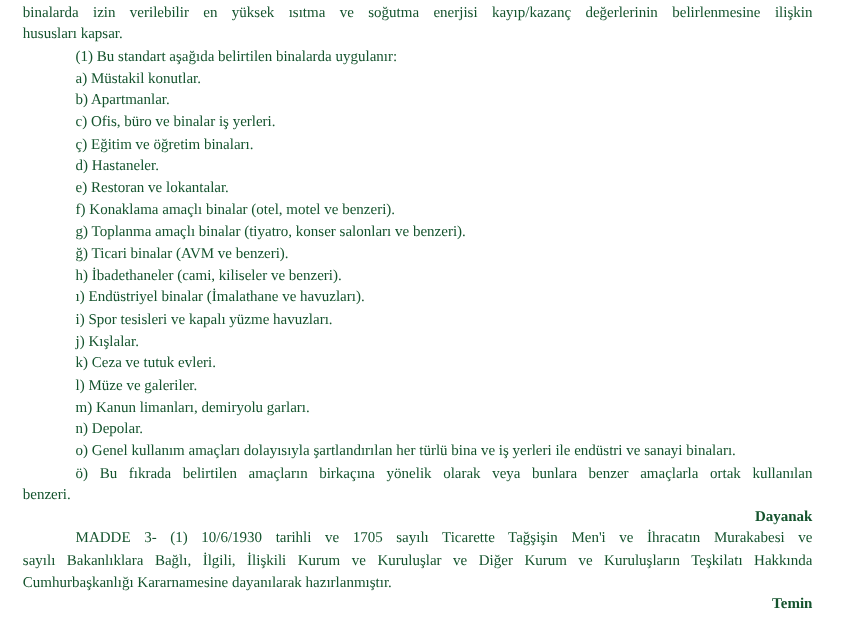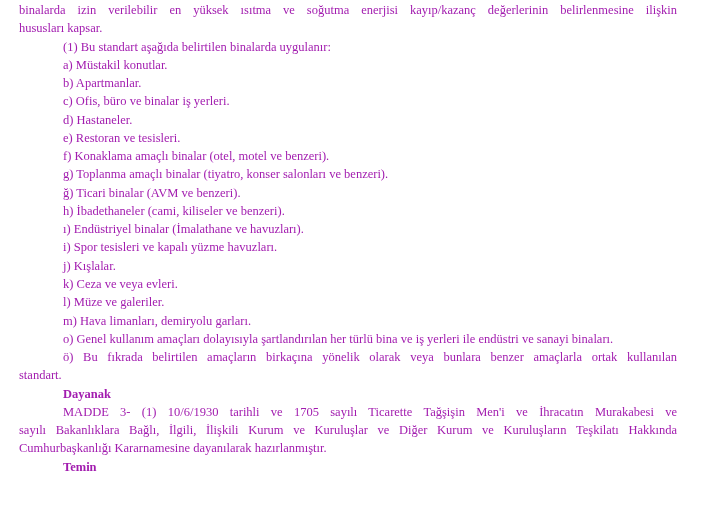--- a/index.html
+++ b/index.html
@@ -32,50 +32,53 @@
     white-space: normal;
     text-align: justify;
     text-align-last: justify;
     overflow: hidden;
   }
   .line.indent {
     padding-left: 44px;
   }
   .line.bold {
     font-weight: bold;
+    text-align: right;
   }
   .bold-prefix {
     font-weight: normal;
   }
 </style>
 </head>
 <body>
 
 <div class="page">
-  <div id="doc-lines" style="color: #a21caf;">
+  <div id="doc-lines" style="color: #14532d;">
       <div class="line justify">binalarda izin verilebilir en yüksek ısıtma ve soğutma enerjisi kayıp/kazanç değerlerinin belirlenmesine ilişkin</div>
       <div class="line">hususları kapsar.</div>
       <div class="line indent">(1) Bu standart aşağıda belirtilen binalarda uygulanır:</div>
       <div class="line indent">a) Müstakil konutlar.</div>
       <div class="line indent">b) Apartmanlar.</div>
       <div class="line indent">c) Ofis, büro ve binalar iş yerleri.</div>
+      <div class="line indent">ç) Eğitim ve öğretim binaları.</div>
       <div class="line indent">d) Hastaneler.</div>
-      <div class="line indent">e) Restoran ve tesisleri.</div>
+      <div class="line indent">e) Restoran ve lokantalar.</div>
       <div class="line indent">f) Konaklama amaçlı binalar (otel, motel ve benzeri).</div>
       <div class="line indent">g) Toplanma amaçlı binalar (tiyatro, konser salonları ve benzeri).</div>
       <div class="line indent">ğ) Ticari binalar (AVM ve benzeri).</div>
       <div class="line indent">h) İbadethaneler (cami, kiliseler ve benzeri).</div>
       <div class="line indent">ı) Endüstriyel binalar (İmalathane ve havuzları).</div>
       <div class="line indent">i) Spor tesisleri ve kapalı yüzme havuzları.</div>
       <div class="line indent">j) Kışlalar.</div>
-      <div class="line indent">k) Ceza ve veya evleri.</div>
+      <div class="line indent">k) Ceza ve tutuk evleri.</div>
       <div class="line indent">l) Müze ve galeriler.</div>
-      <div class="line indent">m) Hava limanları, demiryolu garları.</div>
+      <div class="line indent">m) Kanun limanları, demiryolu garları.</div>
+      <div class="line indent">n) Depolar.</div>
       <div class="line indent">o) Genel kullanım amaçları dolayısıyla şartlandırılan her türlü bina ve iş yerleri ile endüstri ve sanayi binaları.</div>
       <div class="line indent justify">ö) Bu fıkrada belirtilen amaçların birkaçına yönelik olarak veya bunlara benzer amaçlarla ortak kullanılan</div>
-      <div class="line">standart.</div>
+      <div class="line">benzeri.</div>
       <div class="line indent bold">Dayanak</div>
       <div class="line indent justify"><span class="bold-prefix">MADDE 3-</span><span> (1) 10/6/1930 tarihli ve 1705 sayılı Ticarette Tağşişin Men'i ve İhracatın Murakabesi ve</span></div>
       <div class="line justify">sayılı Bakanlıklara Bağlı, İlgili, İlişkili Kurum ve Kuruluşlar ve Diğer Kurum ve Kuruluşların Teşkilatı Hakkında</div>
       <div class="line">Cumhurbaşkanlığı Kararnamesine dayanılarak hazırlanmıştır.</div>
       <div class="line indent bold">Temin</div>
     </div>
 </div>
 
 </body></html>

